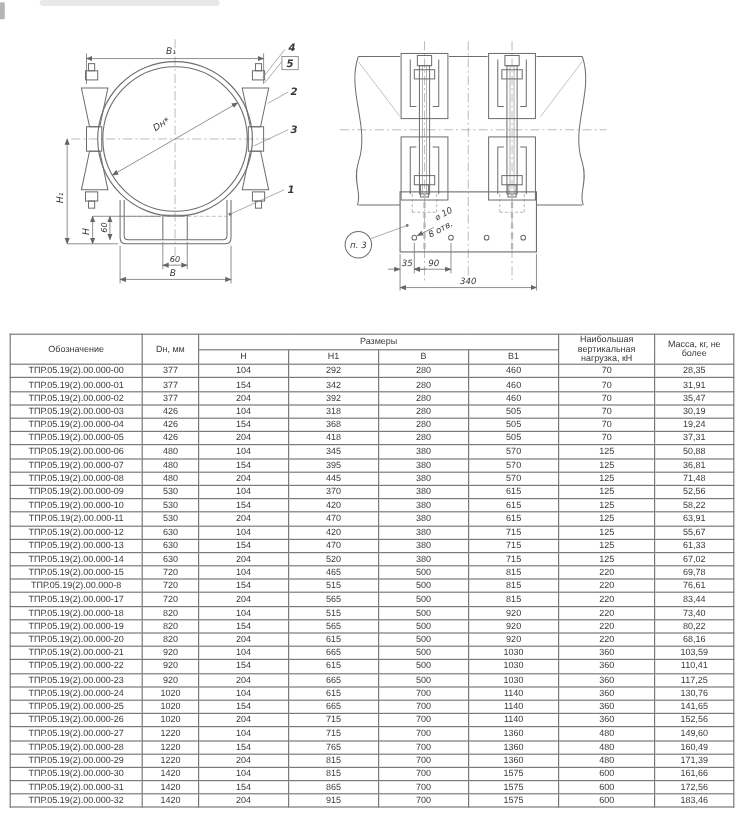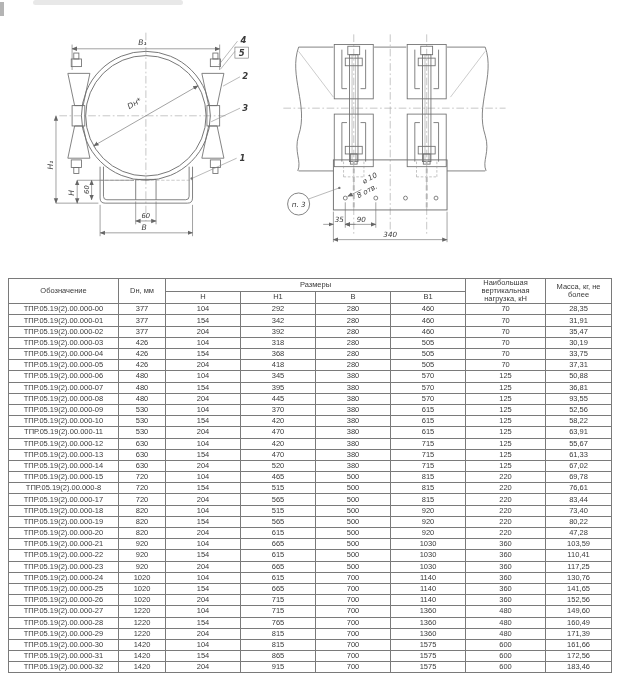--- a/index.html
+++ b/index.html
@@ -261,21 +261,21 @@
         <td>30,19</td>
       </tr>
       <tr>
         <td>ТПР.05.19(2).00.000-04</td>
         <td>426</td>
         <td>154</td>
         <td>368</td>
         <td>280</td>
         <td>505</td>
         <td>70</td>
-        <td>33,75</td>
+        <td>19,24</td>
       </tr>
       <tr>
         <td>ТПР.05.19(2).00.000-05</td>
         <td>426</td>
         <td>204</td>
         <td>418</td>
         <td>280</td>
         <td>505</td>
         <td>70</td>
         <td>37,31</td>
@@ -301,21 +301,21 @@
         <td>36,81</td>
       </tr>
       <tr>
         <td>ТПР.05.19(2).00.000-08</td>
         <td>480</td>
         <td>204</td>
         <td>445</td>
         <td>380</td>
         <td>570</td>
         <td>125</td>
-        <td>93,55</td>
+        <td>71,48</td>
       </tr>
       <tr>
         <td>ТПР.05.19(2).00.000-09</td>
         <td>530</td>
         <td>104</td>
         <td>370</td>
         <td>380</td>
         <td>615</td>
         <td>125</td>
         <td>52,56</td>
@@ -421,21 +421,21 @@
         <td>80,22</td>
       </tr>
       <tr>
         <td>ТПР.05.19(2).00.000-20</td>
         <td>820</td>
         <td>204</td>
         <td>615</td>
         <td>500</td>
         <td>920</td>
         <td>220</td>
-        <td>47,28</td>
+        <td>68,16</td>
       </tr>
       <tr>
         <td>ТПР.05.19(2).00.000-21</td>
         <td>920</td>
         <td>104</td>
         <td>665</td>
         <td>500</td>
         <td>1030</td>
         <td>360</td>
         <td>103,59</td>

